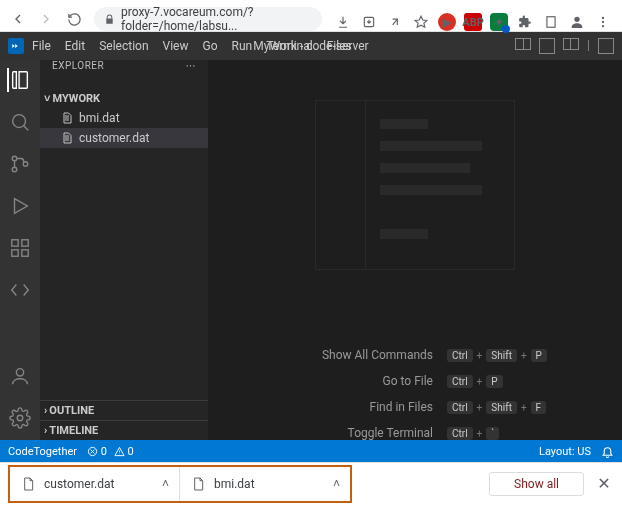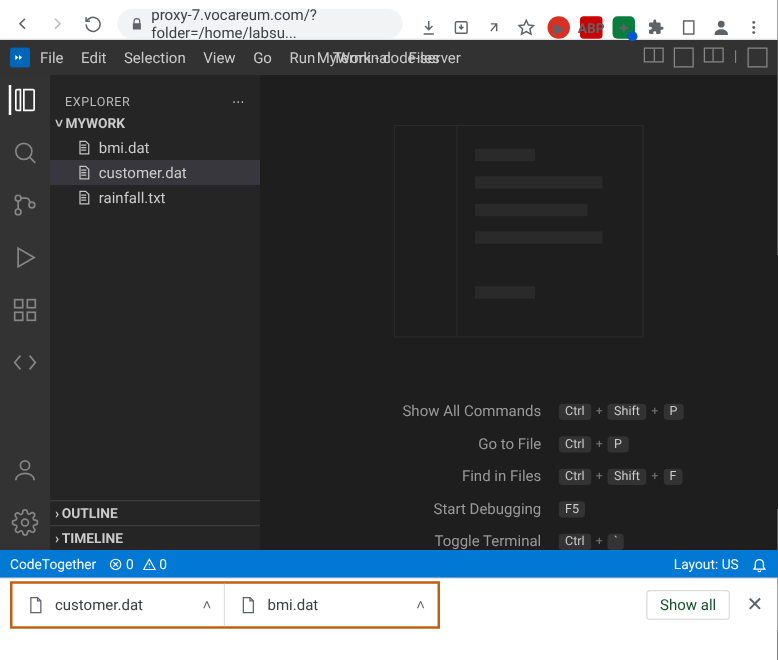--- a/index.html
+++ b/index.html
@@ -29,21 +29,21 @@
 .right-icons .ri2 { width:16px; height:12px; border:1px solid #888; display:inline-flex; }
 .right-icons .ri2::before { content:""; width:50%; border-right:1px solid #888; }
 
 .vscode-body { flex: 1; display: flex; overflow: hidden; }
 .activitybar { width: 40px; background: #333333; display: flex; flex-direction: column; align-items: center; padding-top: 8px; gap: 18px; }
 .activitybar .act { width: 24px; height: 24px; color: #858585; display: flex; align-items: center; justify-content: center; cursor: pointer; }
 .activitybar .act.active { color: #fff; border-left: 2px solid #fff; margin-left:-2px; padding-left:0; }
 .activitybar .bottom { margin-top: auto; margin-bottom: 10px; display:flex; flex-direction:column; gap:18px; align-items:center; }
 
 .sidebar { width: 168px; background: #252526; color: #ccc; font-size: 12px; display:flex; flex-direction:column; }
-.sidebar-header { height: 28px; display: flex; align-items: flex-end; justify-content: space-between; padding: 0 12px; font-size: 10px; letter-spacing: 0.5px; color:#bbb; }
+.sidebar-header { height: 28px; display: flex; align-items: flex-start; justify-content: space-between; padding: 0 12px; font-size: 10px; letter-spacing: 0.5px; color:#bbb; }
 .section-header { height: 20px; display: flex; align-items: center; padding: 0 4px; font-weight: bold; font-size:11px; cursor:pointer; gap:2px; }
 .file-item { height: 20px; display: flex; align-items: center; padding-left: 20px; gap: 5px; cursor: pointer; font-size:12px; }
 .file-item.selected { background: #37373d; }
 .file-item .ficon { width:14px; height:14px; display:flex; align-items:center; justify-content:center; color:#c5c5c5; }
 .sidebar .sections-bottom { margin-top:auto; }
 .collapsed-section { height:20px; display:flex; align-items:center; padding:0 4px; font-weight:bold; font-size:11px; border-top:1px solid #3c3c3c; cursor:pointer; gap:2px;}
 
 .editor { flex: 1; background: #1e1e1e; display: flex; flex-direction: column; align-items: center; justify-content: space-between; position:relative; }
 .welcome-graphic { margin-top: 40px; width: 200px; height: 170px; border: 1px solid #2a2a2a; display:flex; }
 .welcome-graphic .wg-l { width: 50px; border-right:1px solid #2a2a2a; }
@@ -63,21 +63,21 @@
 .statusbar { height: 22px; background: #0078d4; color: #fff; display: flex; align-items: center; padding: 0 8px; font-size: 11px; gap: 10px; }
 .statusbar .right { margin-left:auto; display:flex; gap:10px; align-items:center; }
 
 
 .download-bar { height: 42px; background: #fff; border-top: 1px solid #e0e0e0; display: flex; align-items: center; padding: 0 8px; gap: 0; }
 .download-group { display:flex; border:2px solid #c06010; height:38px; }
 .download-item { width: 170px; display: flex; align-items: center; padding: 0 10px; gap: 8px; font-size: 12px; color: #3c4043; border-right:1px solid #e0e0e0; cursor:pointer; position:relative; }
 .download-item:last-child { border-right:none; }
 .download-item .chev { margin-left:auto; color:#5f6368; }
 .download-bar .spacer { flex:1; }
-.show-all { border:1px solid #dadce0; background:#fff; color:#14532d; font-size:12px; padding:4px 10px; border-radius:3px; cursor:pointer; }
+.show-all { border:1px solid #dadce0; background:#fff; color:#7f1d1d; font-size:12px; padding:4px 24px; border-radius:3px; cursor:pointer; }
 .close-x { margin-left:10px; color:#5f6368; cursor:pointer; width:20px; text-align:center; }
 
 svg { display:block; }
 </style>
 </head>
 <body>
 
 <div class="browser-bar">
   <div class="nav-btn">
       <svg width="16" height="16" viewBox="0 0 24 24" fill="none" stroke="currentColor" stroke-width="2">
@@ -256,29 +256,20 @@
       </div>
       <div class="file-item selected">
         <span class="ficon">
             <svg width="12" height="12" viewBox="0 0 24 24" fill="none" stroke="currentColor" stroke-width="2">
               <path d="M6 2h9l5 5v15H6z"></path>
               <path d="M8 8h8M8 12h8M8 16h8"></path>
             </svg>
           </span>
         <span>customer.dat</span>
       </div>
-      <div class="file-item">
-        <span class="ficon">
-            <svg width="12" height="12" viewBox="0 0 24 24" fill="none" stroke="currentColor" stroke-width="2">
-              <path d="M6 2h9l5 5v15H6z"></path>
-              <path d="M8 8h8M8 12h8M8 16h8"></path>
-            </svg>
-          </span>
-        <span>rainfall.txt</span>
-      </div>
       <div class="sections-bottom">
         <div class="collapsed-section">
             <span>›</span>
             <span>OUTLINE</span>
           </div>
         <div class="collapsed-section">
             <span>›</span>
             <span>TIMELINE</span>
           </div>
       </div>
@@ -319,26 +310,20 @@
           <span class="lbl">Find in Files</span>
           <span class="keys">
               <span class="key">Ctrl</span>
               <span class="keyplus">+</span>
               <span class="key">Shift</span>
               <span class="keyplus">+</span>
               <span class="key">F</span>
             </span>
         </div>
         <div class="cmd-row">
-          <span class="lbl">Start Debugging</span>
-          <span class="keys">
-              <span class="key">F5</span>
-            </span>
-        </div>
-        <div class="cmd-row">
           <span class="lbl">Toggle Terminal</span>
           <span class="keys">
               <span class="key">Ctrl</span>
               <span class="keyplus">+</span>
               <span class="key">`</span>
             </span>
         </div>
       </div>
     </div>
   </div>

